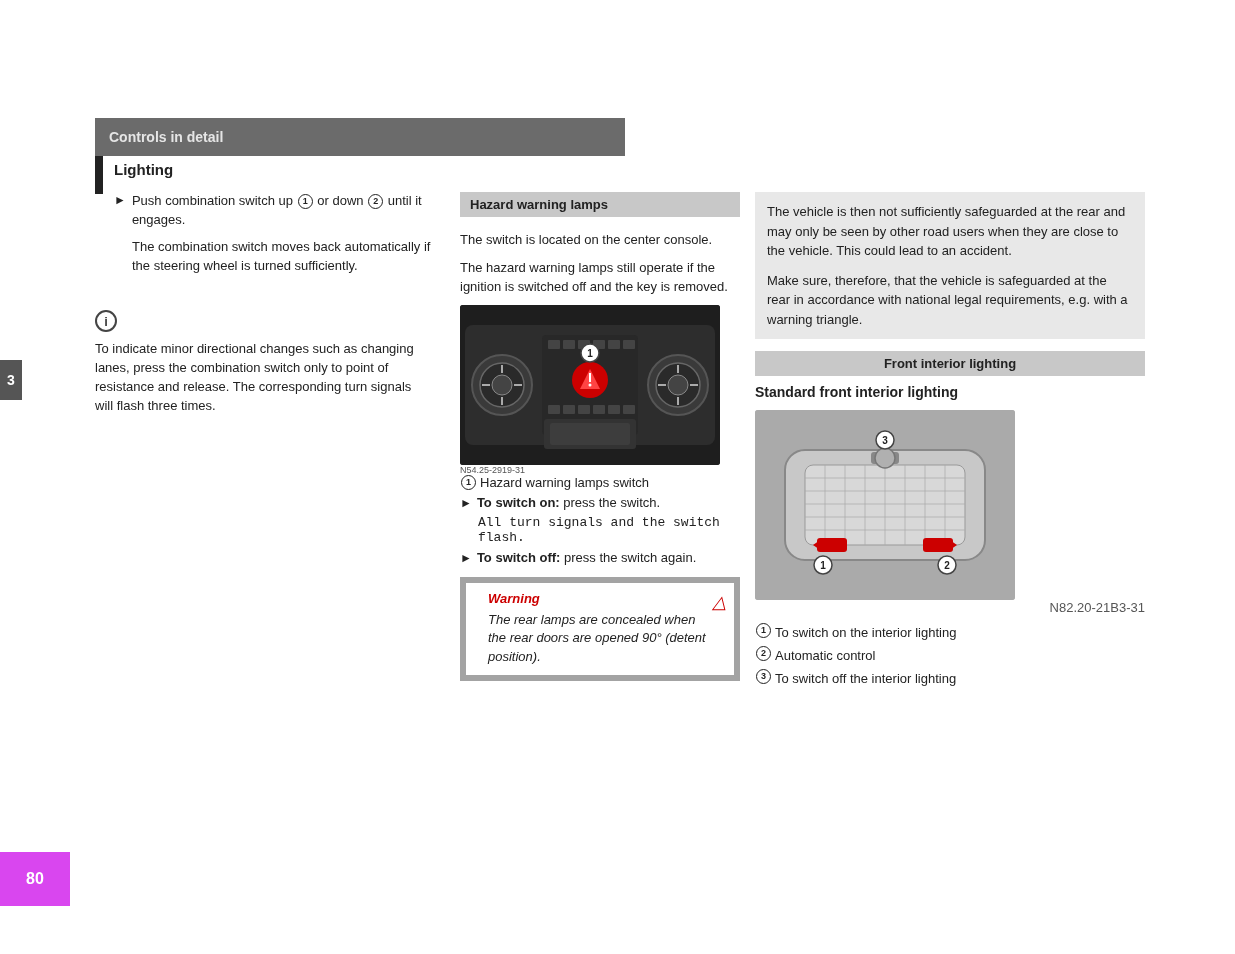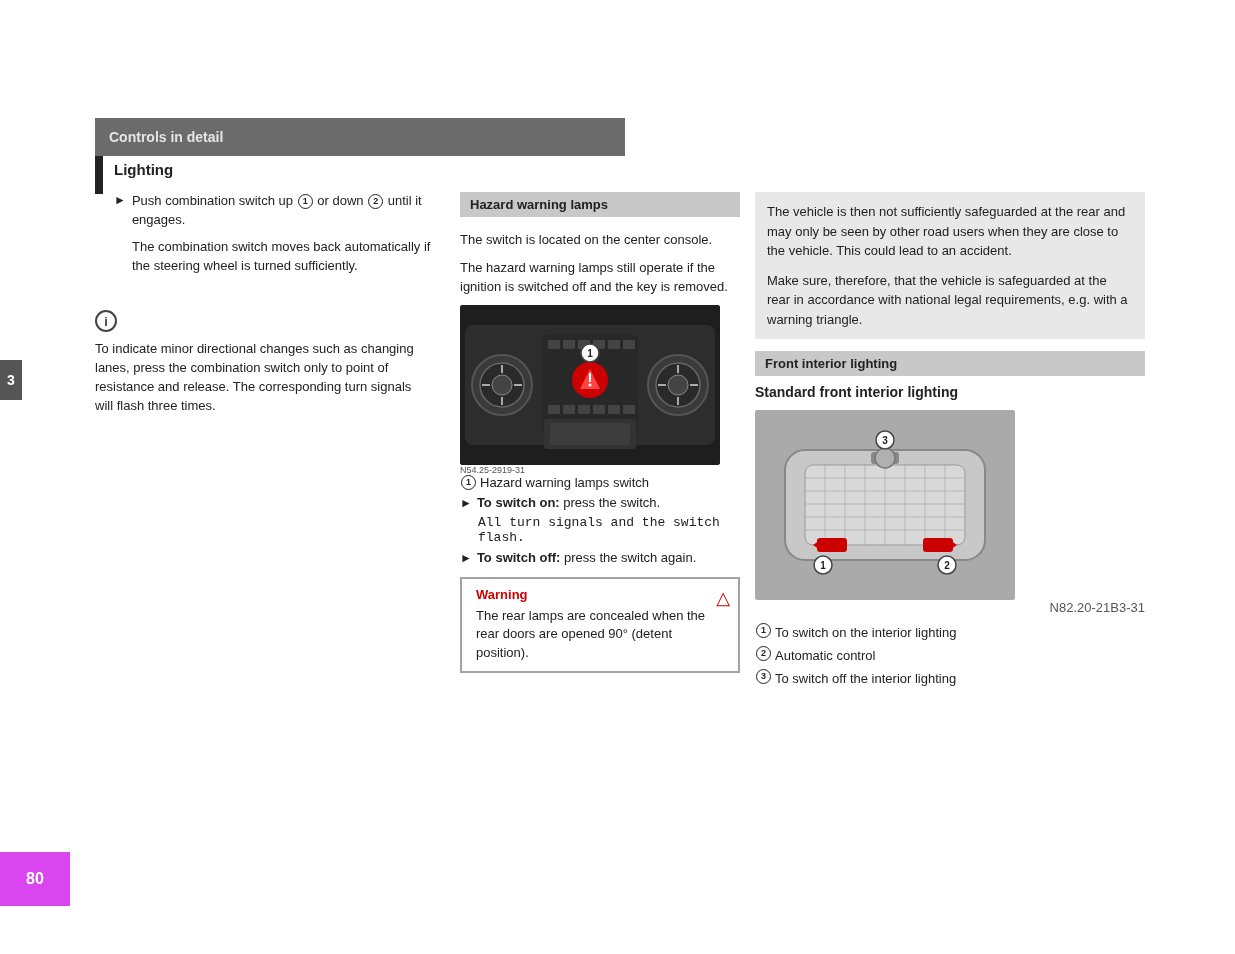--- a/index.html
+++ b/index.html
@@ -197,24 +197,25 @@
     .console-svg-wrap {
       width: 260px;
       height: 160px;
       position: relative;
       background: #1e1e1e;
       border-radius: 3px;
       overflow: hidden;
     }
 
     .warning-box {
-      border: 2px solid #a3a3a3;
-      padding: 8px 14px;
+      border: 6px solid #a3a3a3;
+      padding: 8px 22px;
       margin-top: 12px;
       position: relative;
+      font-style: italic;
     }
     .warning-title {
       color: #c00;
       font-weight: bold;
       font-size: 13px;
       margin-bottom: 5px;
     }
     .warning-icon {
       position: absolute;
       top: 8px;
@@ -259,20 +260,21 @@
       font-size: 13px;
       line-height: 1.5;
     }
 
     .front-interior-header {
       background: #c8c8c8;
       padding: 5px 10px;
       font-weight: bold;
       font-size: 13px;
       margin-bottom: 8px;
+      text-align: center;
     }
 
     .standard-heading {
       font-weight: bold;
       font-size: 14px;
       margin-bottom: 10px;
     }
     .interior-image-label {
       font-size: 13px;
       color: #555;

